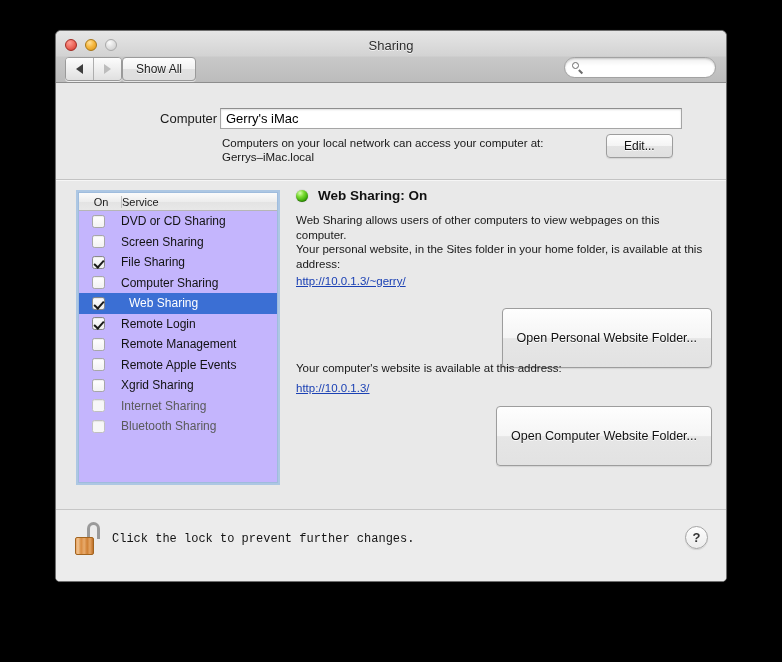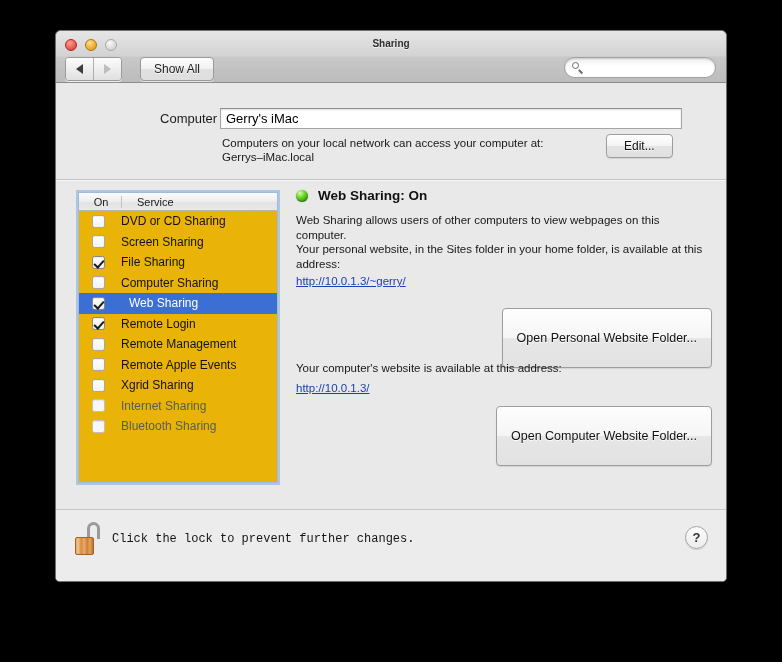--- a/index.html
+++ b/index.html
@@ -58,22 +58,22 @@
   }
   .tl-zoom {
     background: radial-gradient(circle at 36% 28%, #fbfbfb 0%, #e2e2e2 45%, #c9c9c9 100%);
     border: 1px solid #a9a9a9;
   }
   #window-title {
     position: absolute;
     top: 7px;
     left: 0; right: 0;
     text-align: center;
-    font-size: 10px;
-    font-weight: bold;
+    font-size: 13px;
+    font-weight: normal;
     color: #2e2e2e;
     text-shadow: 0 1px 0 rgba(255,255,255,0.7);
   }
 
   
   #toolbar-row {
     position: absolute;
     top: 25px;
     left: 0; right: 0;
     height: 27px;
@@ -98,21 +98,21 @@
     background: linear-gradient(to bottom, #fcfcfc, #e0e0e0);
     cursor: default;
   }
   .seg-btn + .seg-btn { border-left: 1px solid #aeaeae; }
   .tri { width: 0; height: 0; }
   .tri-left { border-top: 5px solid transparent; border-bottom: 5px solid transparent; border-right: 7px solid #3d3d3d; }
   .tri-right { border-top: 5px solid transparent; border-bottom: 5px solid transparent; border-left: 7px solid #bdbdbd; }
 
   #show-all {
     position: absolute;
-    left: 84px;
+    left: 66px;
     top: 1px;
     height: 22px;
     padding: 0 13px;
     font-size: 12px;
     color: #1d1d1d;
     border: 1px solid #9a9a9a;
     border-radius: 4px;
     background: linear-gradient(to bottom, #fdfdfd 0%, #f1f1f1 50%, #e1e1e1 51%, #dedede 100%);
     display: flex;
     align-items: center;
@@ -242,21 +242,21 @@
     height: 330px;
   }
 
   
   #service-list {
     position: absolute;
     left: 22px;
     top: 12px;
     width: 200px;
     height: 291px;
-    background: #eab308;
+    background: #c4b5fd;
     border: 1px solid #9fbcdd;
     box-sizing: border-box;
     box-shadow: 0 0 0 2px rgba(124,172,222,0.55);
     overflow: hidden;
   }
   #list-header {
     display: flex;
     height: 17px;
     background: linear-gradient(to bottom, #fbfbfb 0%, #ededed 50%, #e3e3e3 51%, #e8e8e8 100%);
     border-bottom: 1px solid #b6b6b6;
@@ -266,21 +266,21 @@
   }
   .lh-on {
     width: 42px;
     text-align: center;
     padding-left: 2px;
     box-sizing: border-box;
   }
   .lh-service {
     flex: 1;
     border-left: 1px solid #c2c2c2;
-    padding-left: 15px;
+    padding-left: 0;
     box-sizing: border-box;
   }
   #list-rows { }
   .srow {
     display: flex;
     align-items: center;
     height: 20.5px;
     padding-left: 13px;
     box-sizing: border-box;
     cursor: default;

